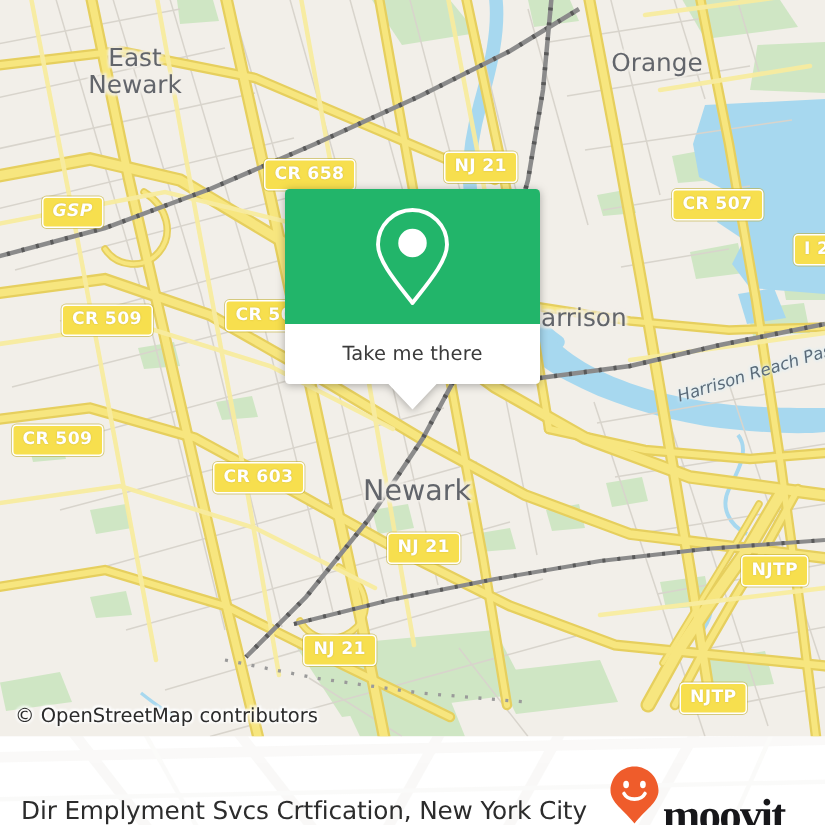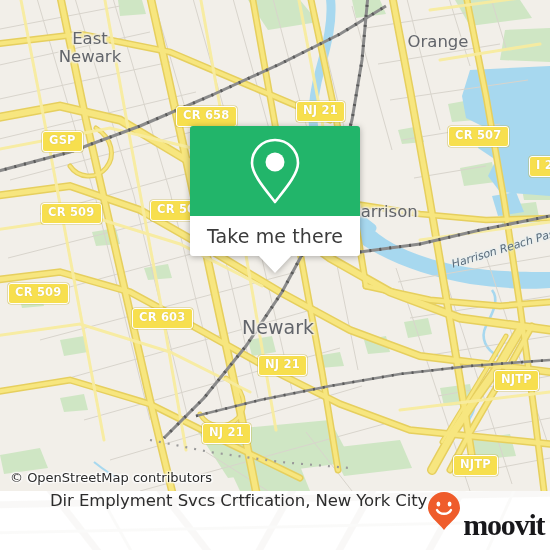--- a/index.html
+++ b/index.html
@@ -129,21 +129,21 @@
   #callout-bottom {
     height: 40px;
     background: #ffffff;
     border-radius: 0 0 3px 3px;
     display: flex;
     align-items: center;
     justify-content: center;
   }
   #callout-label {
     font-family: "DejaVu Sans", sans-serif;
-    font-size: 19px;
+    font-size: 13px;
     color: #3b3b3b;
     letter-spacing: .1px;
   }
   #callout-tail {
     position: absolute;
     left: 50%;
     bottom: -17px;
     margin-left: -17px;
     width: 0;
     height: 0;
@@ -165,25 +165,24 @@
   #footer-watermark {
     position: absolute;
     left: 0;
     top: -4px;
     opacity: .10;
   }
   #footer-inner {
     position: absolute;
     inset: 0;
     display: flex;
-    align-items: flex-start;
+    align-items: flex-end;
     justify-content: space-between;
-    padding: 0 12px 0 14px;
+    padding: 0 27px 0 14px;
     box-sizing: border-box;
-    margin-left: 36px;
   }
   #footer-title {
     font-family: "DejaVu Sans", sans-serif;
     font-size: 16.5px;
     color: #2c2c2c;
     white-space: nowrap;
     letter-spacing: -.1px;
   }
   #brand {
     display: flex;
@@ -397,25 +396,25 @@
     <div class="place-label place-city" style="left:383px; top:203px; transform:translateX(-50%);">Harrison</div>
 
     <div class="place-label place-big" style="left:278px; top:283px; transform:translateX(-50%);margin-top:34px;">Newark</div>
 
     <div class="water-label" style="left:452px; top:258px; transform:rotate(-17deg); transform-origin:left center;">Harrison Reach Passaic R</div>
 
     <div class="shield" style="left:176px; top:106px;">CR 658</div>
     <div class="shield" style="left:296px; top:101px;">NJ 21</div>
     <div class="shield" style="left:412px; top:126px;margin-left:36px;">CR 507</div>
     <div class="shield" style="left:529px; top:156px;">I 280</div>
-    <div class="shield" style="left:42px;  top:131px;">GSP</div>
+    <div class="shield" style="left:28px;  top:131px;font-style:italic;">GSP</div>
     <div class="shield" style="left:41px;  top:203px;">CR 509</div>
     <div class="shield" style="left:150px; top:200px;">CR 508</div>
     <div class="shield" style="left:8px;   top:283px;">CR 509</div>
-    <div class="shield" style="left:132px; top:308px;">CR 603</div>
+    <div class="shield" style="left:142px; top:308px;">CR 603</div>
     <div class="shield" style="left:258px; top:355px;">NJ 21</div>
     <div class="shield" style="left:202px; top:423px;">NJ 21</div>
     <div class="shield" style="left:494px; top:370px;">NJTP</div>
     <div class="shield" style="left:453px; top:455px;">NJTP</div>
 
     <div id="osm-attrib">© OpenStreetMap contributors</div>
 
     <div id="callout">
       <div id="callout-top">
         <svg id="callout-pin" width="58" height="70" viewBox="0 0 58 70">

